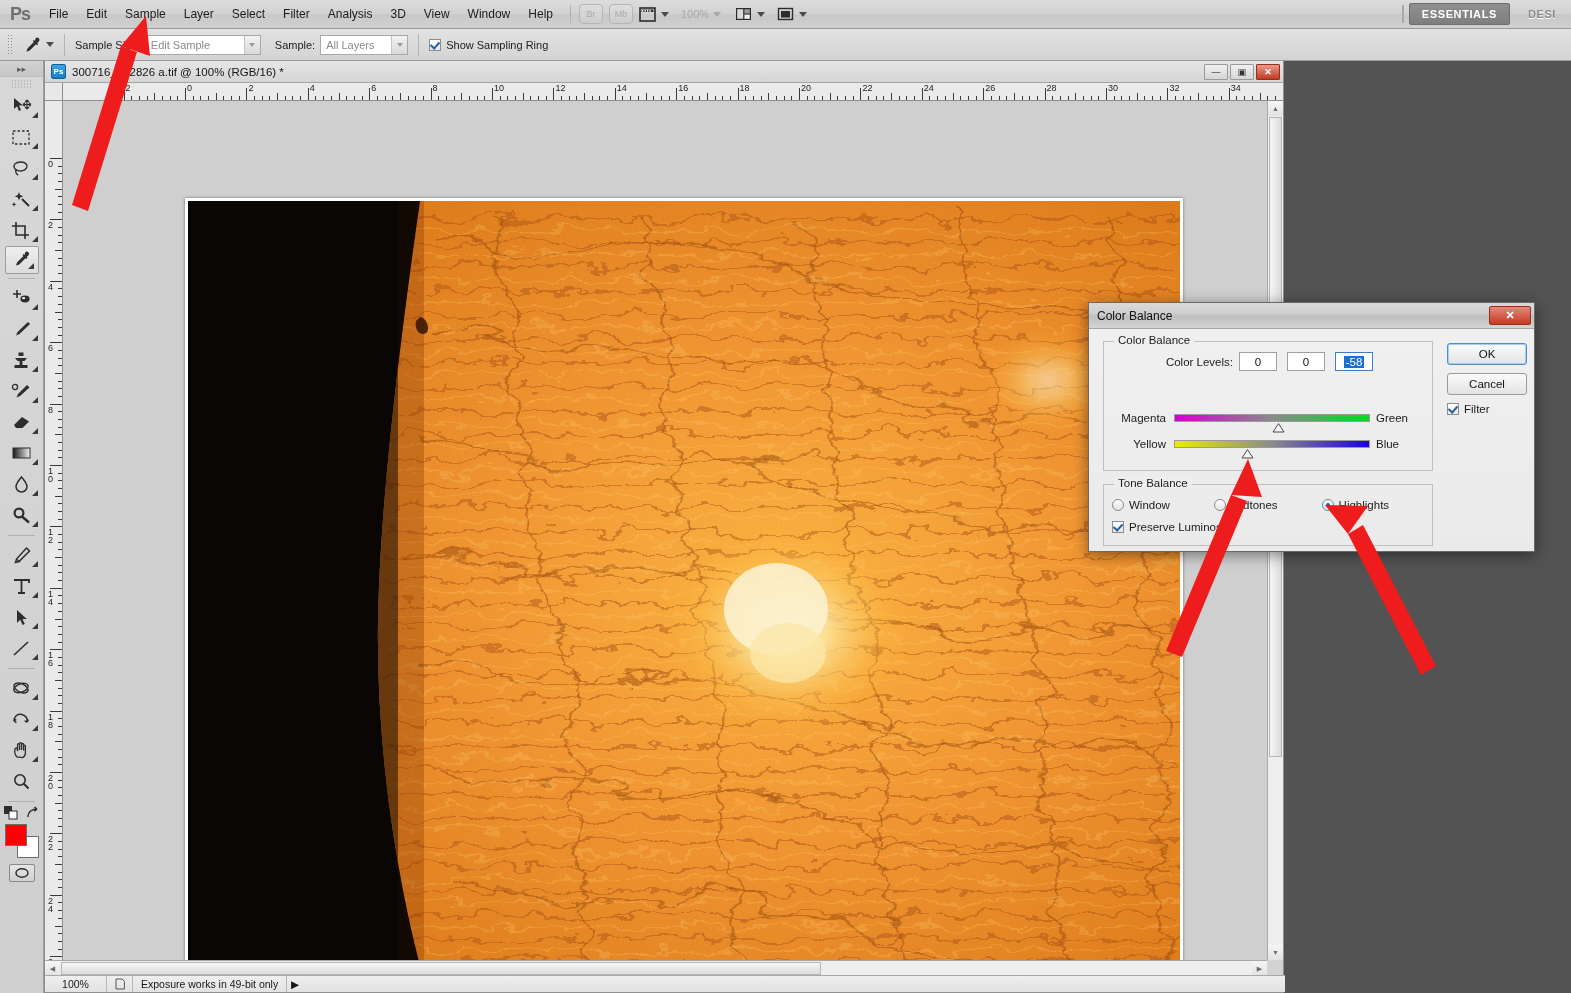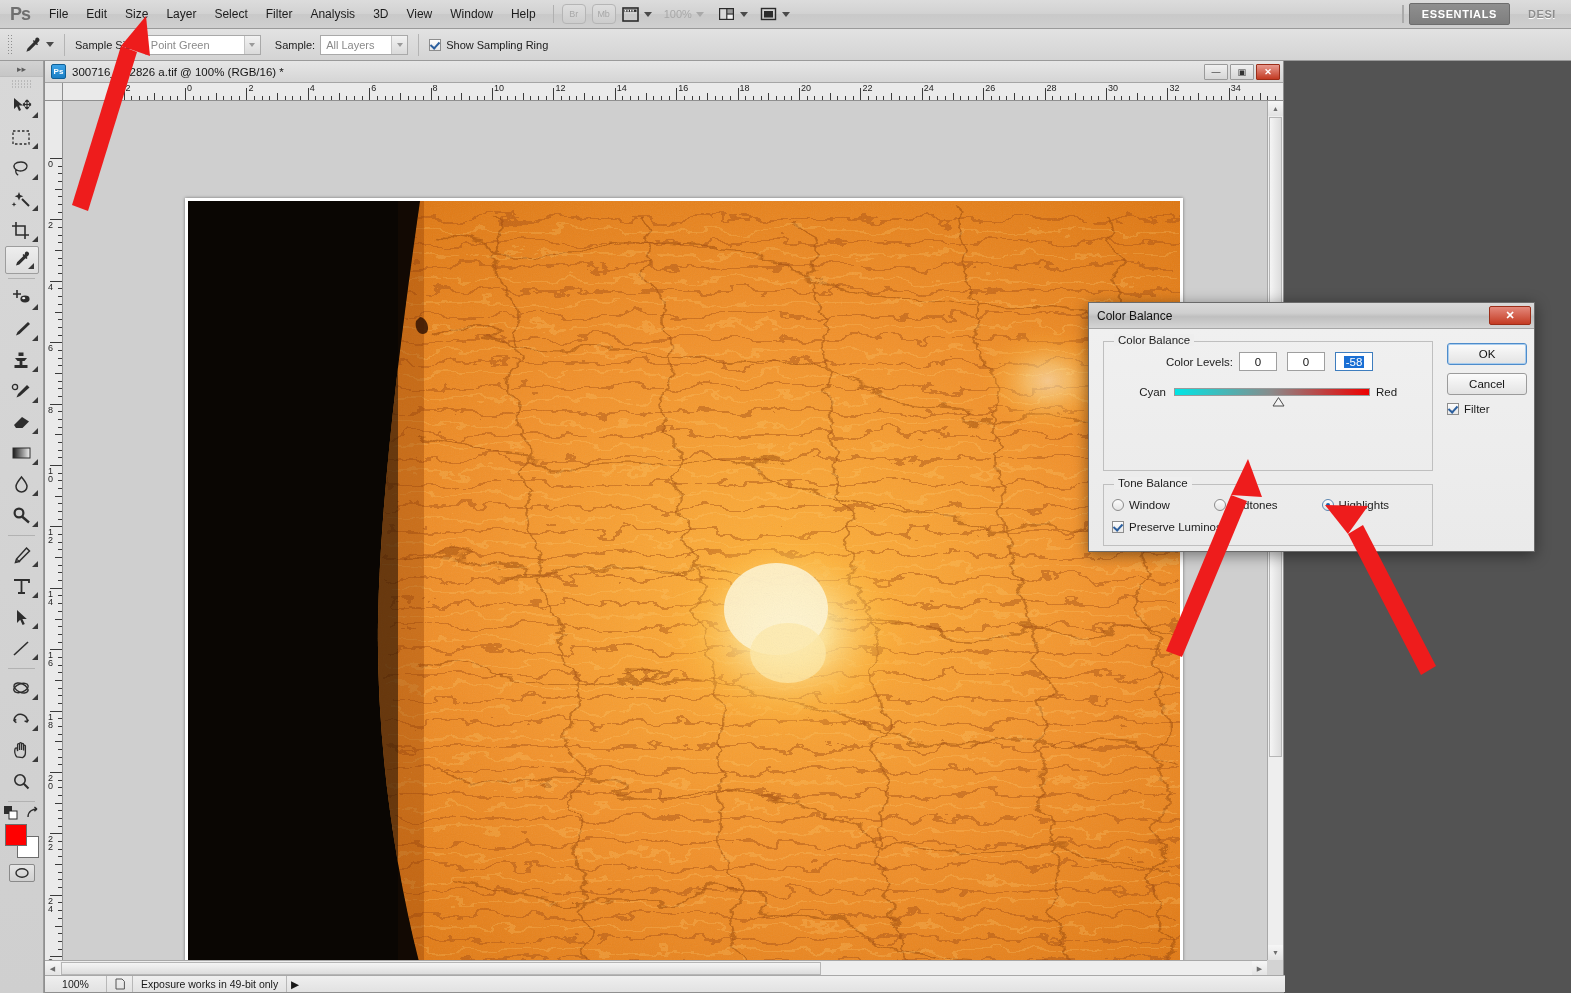--- a/index.html
+++ b/index.html
@@ -222,21 +222,21 @@
   #arrows{ position:absolute;left:0;top:0;width:1571px;height:993px;pointer-events:none; }
 </style>
 </head>
 <body>
 
 <div id="menubar">
   <div id="ps-logo">Ps</div>
 
   <div class="menu-item">File</div>
   <div class="menu-item">Edit</div>
-  <div class="menu-item">Size</div>
+  <div class="menu-item">Sample</div>
   <div class="menu-item">Layer</div>
   <div class="menu-item">Select</div>
   <div class="menu-item">Filter</div>
   <div class="menu-item">Analysis</div>
   <div class="menu-item">3D</div>
   <div class="menu-item">View</div>
   <div class="menu-item">Window</div>
   <div class="menu-item">Help</div>
 
   <div class="mb-sep"></div>
@@ -291,21 +291,21 @@
   <div class="eyedrop-ico">
     <svg width="18" height="18" viewBox="0 0 18 18">
       <path d="M12.6 2.3c1 -1 2.4 -.8 3.2 0c.8 .8 1 2.2 0 3.2l-1.7 1.7l1 1l-1.1 1.1l-1 -1l-6.3 6.3l-3.3 1.1l1.1 -3.3l6.3 -6.3l-1 -1l1.1 -1.1l1 1z" fill="#2f2f2f"></path>
     </svg>
   </div>
   <span class="caret"></span>
   <div class="ob-sep"></div>
 
   <div class="ob-label">Sample Size:</div>
   <div class="ob-combo" style="width:116px;">
-    <span>Point Green</span>
+    <span>Edit Sample</span>
     <span class="arrowbox">
         <i></i>
       </span>
   </div>
 
   <div class="ob-label" style="margin-left:14px;">Sample:</div>
   <div class="ob-combo" style="width:88px;">
     <span>All Layers</span>
     <span class="arrowbox">
         <i></i>
@@ -983,32 +983,42 @@
           <span>0</span>
         </div>
         <div class="lvl-input">
           <span>0</span>
         </div>
         <div class="lvl-input focus">
           <span>-58</span>
         </div>
       </div>
 
-      <div class="sl-row" style="top:44px;">
-        <div class="sl-left">Cyan</div>
-        <div class="sl-track" style="background:linear-gradient(to right,#00e5e5,#8a8a8a 50%,#ee0000);"></div>
+
+      <div class="sl-row" style="top:70px;">
+        <div class="sl-left">Magenta</div>
+        <div class="sl-track" style="background:linear-gradient(to right,#d400d4,#8a8a8a 50%,#00dd1e);"></div>
         <div class="sl-thumb" style="left:168px;">
           <svg width="13" height="10" viewBox="0 0 13 10">
               <path d="M6.5 0.6 L12 9 H1 Z" fill="#f4f4f4" stroke="#4a4a4a" stroke-width="1"></path>
             </svg>
         </div>
-        <div class="sl-right">Red</div>
+        <div class="sl-right">Green</div>
       </div>
 
-
+      <div class="sl-row" style="top:96px;">
+        <div class="sl-left">Yellow</div>
+        <div class="sl-track" style="background:linear-gradient(to right,#ecec00,#8a8a8a 50%,#1b00e0);"></div>
+        <div class="sl-thumb" style="left:137px;">
+          <svg width="13" height="10" viewBox="0 0 13 10">
+              <path d="M6.5 0.6 L12 9 H1 Z" fill="#f4f4f4" stroke="#4a4a4a" stroke-width="1"></path>
+            </svg>
+        </div>
+        <div class="sl-right">Blue</div>
+      </div>
     </div>
 
     <div class="gbox" id="g-tone">
       <div class="gbox-legend">Tone Balance</div>
 
       <div class="tone-row">
         <div class="tone-opt">
           <span class="radio"></span>
           <span>Window</span>
         </div>

